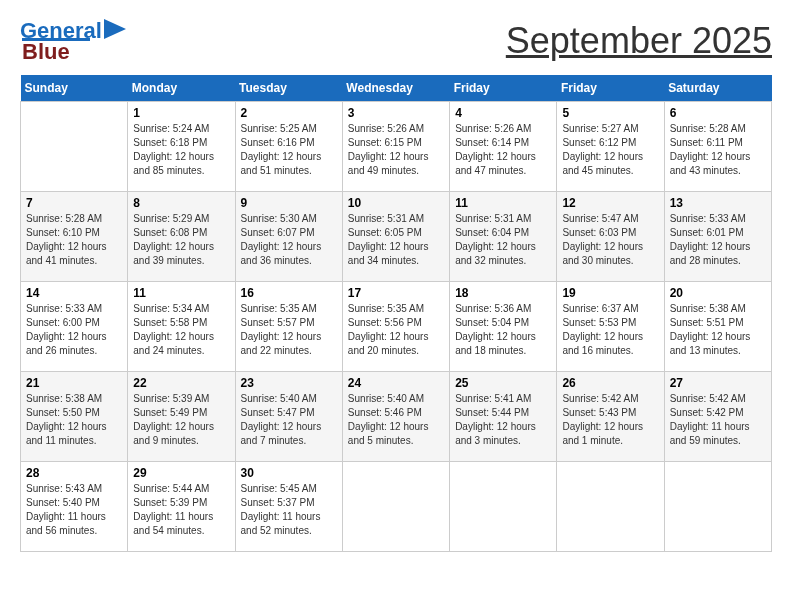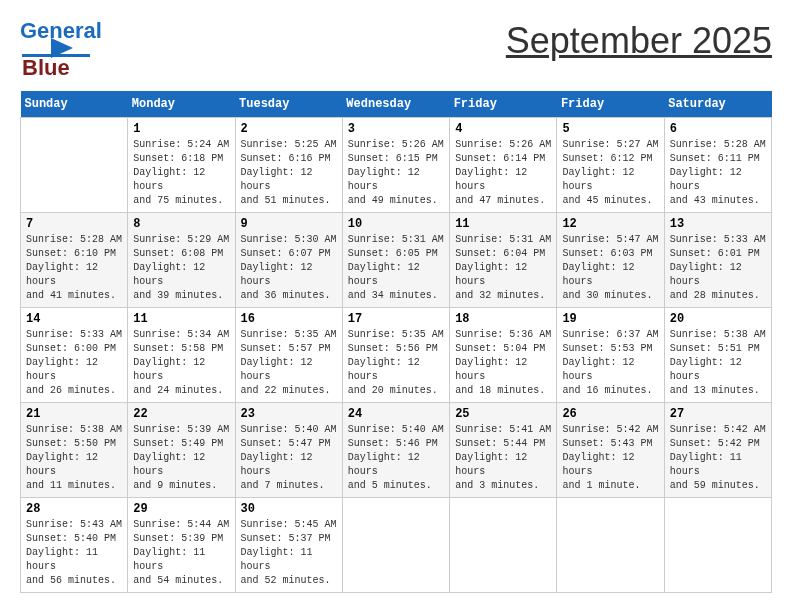--- a/index.html
+++ b/index.html
@@ -40,21 +40,20 @@
       text-decoration: underline;
     }
     .location {
       font-size: 14px;
       color: #555;
     }
     table {
       width: 100%;
       border-collapse: collapse;
       font-size: 11px;
-      font-family: Liberation Mono, monospace;
     }
     th {
       background-color: #1a6bbd;
       color: #fff;
       padding: 6px 4px;
       text-align: left;
       font-size: 12px;
       font-weight: bold;
     }
     td {
@@ -84,21 +83,21 @@
     }
     .empty-cell {
       background-color: #fff;
     }
   </style>
 </head>
 <body>
 
 <div class="header">
   <div class="logo">
-    <div style="display:flex; align-items:center;flex-direction:column;">
+    <div style="display:flex; align-items:center;">
       <span class="logo-text">
         <span>General</span>
       </span>
       <svg width="22" height="20" viewBox="0 0 22 20" style="margin-left:2px; margin-top:-4px;">
         <polygon points="0,0 22,10 0,20" fill="#1a6bbd"></polygon>
       </svg>
     </div>
     <div style="display:flex; align-items:center; margin-top:-4px; margin-left:2px;">
       <div style="height:3px; background:#1a6bbd; width:68px;"></div>
     </div>
@@ -123,21 +122,21 @@
   </thead>
   <tbody id="calendar-body">
   <tr>
         <td class="empty-cell"></td>
         <td>
           <span class="day-num">1</span>
           <div class="day-info">
             <div>Sunrise: 5:24 AM</div>
             <div>Sunset: 6:18 PM</div>
             <div>Daylight: 12 hours</div>
-            <div>and 75 minutes.</div>
+            <div>and 85 minutes.</div>
           </div>
         </td>
         <td>
           <span class="day-num">2</span>
           <div class="day-info">
             <div>Sunrise: 5:25 AM</div>
             <div>Sunset: 6:16 PM</div>
             <div>Daylight: 12 hours</div>
             <div>and 51 minutes.</div>
           </div>

